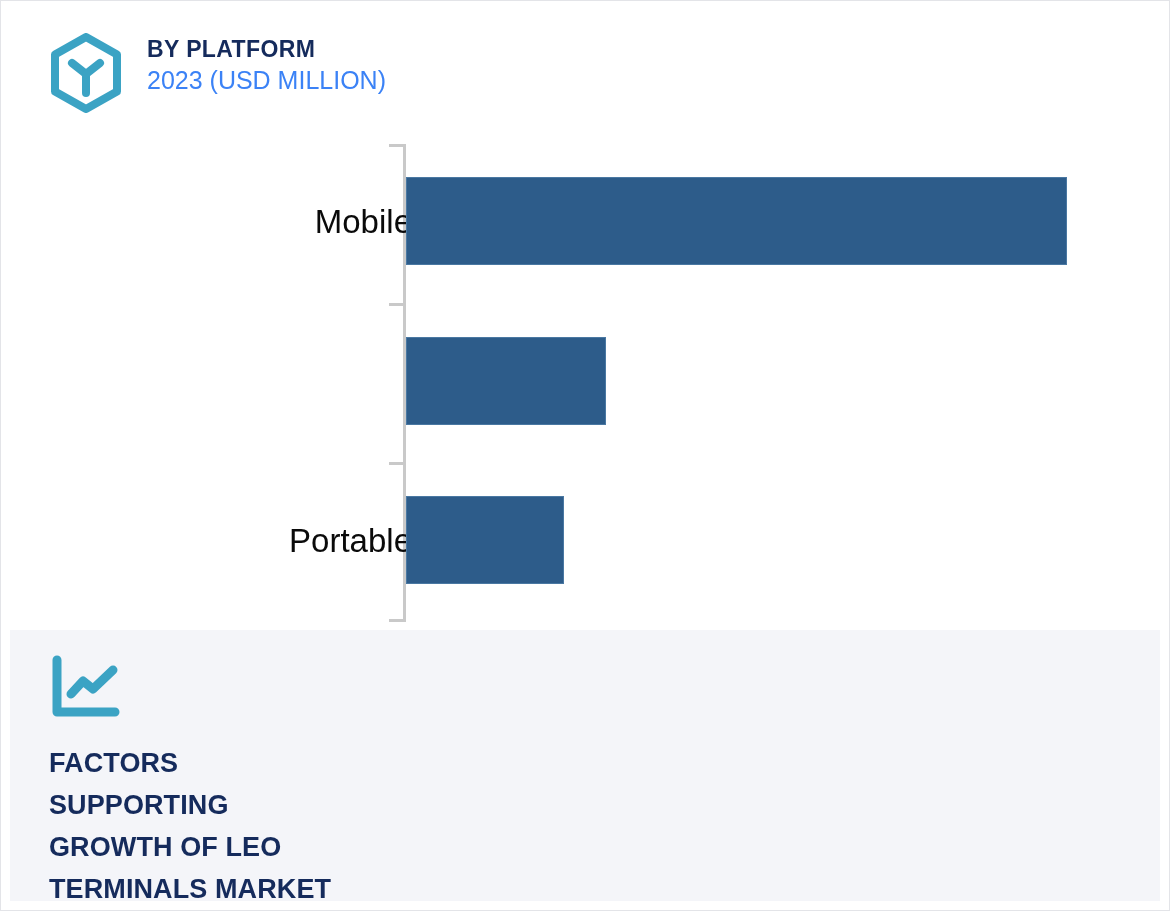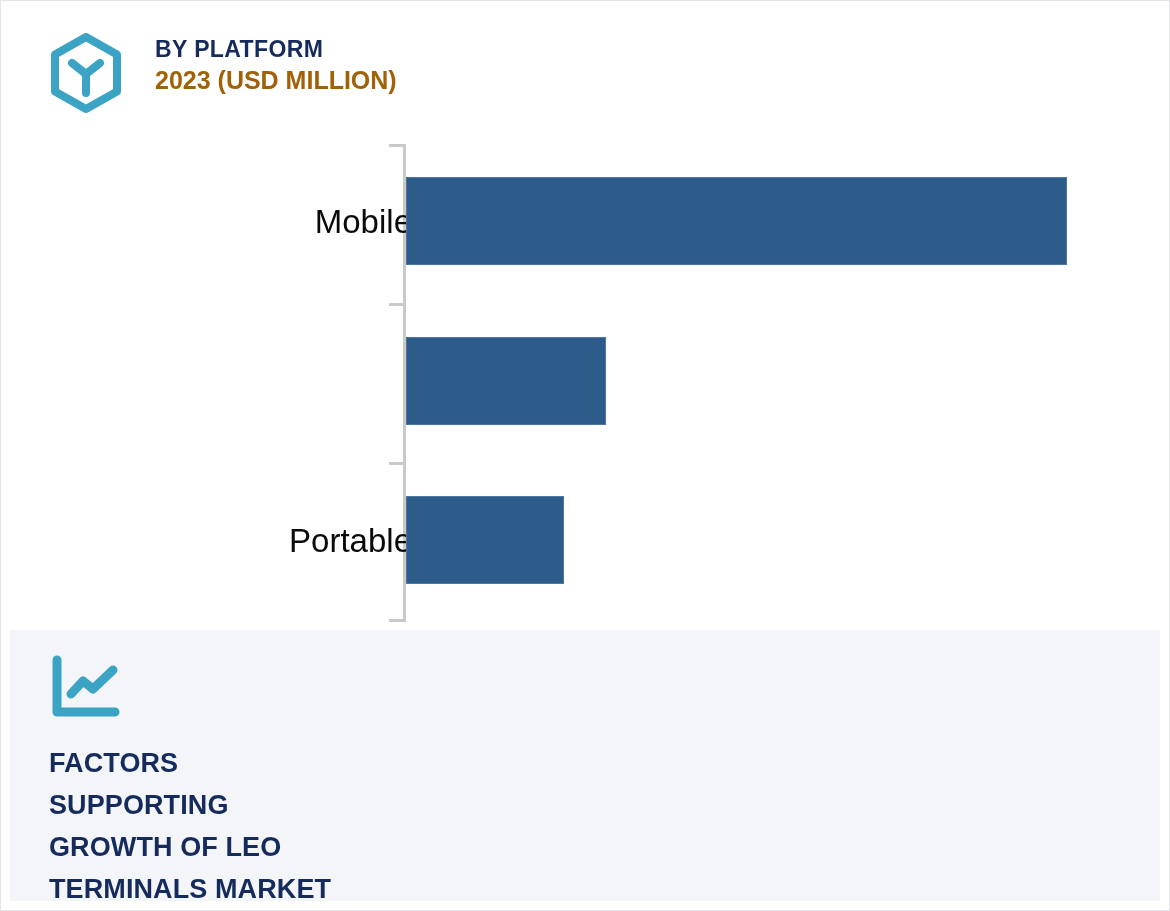--- a/index.html
+++ b/index.html
@@ -22,21 +22,21 @@
     overflow: hidden;
   }
 
   
   .header {
     position: absolute;
     left: 48px;
     top: 30px;
     display: flex;
     align-items: flex-start;
-    gap: 32px;
+    gap: 24px;
   }
   .hex-icon {
     width: 74px;
     height: 80px;
     flex: 0 0 auto;
     margin-top: 2px;
   }
   .header-text {
     display: block;
     padding-top: 4px;
@@ -44,22 +44,22 @@
   .header-title {
     font-size: 23px;
     font-weight: bold;
     letter-spacing: 0.4px;
     color: #152b5c;
     line-height: 1.22;
     margin: 0;
   }
   .header-subtitle {
     font-size: 25px;
-    font-weight: 700;
-    color: #a16207;
+    font-weight: 400;
+    color: #3b82f6;
     line-height: 1.25;
     margin: 2px 0 15px 0;
   }
 
   
   .chart {
     position: absolute;
     left: 0;
     top: 140px;
     width: 1170px;

